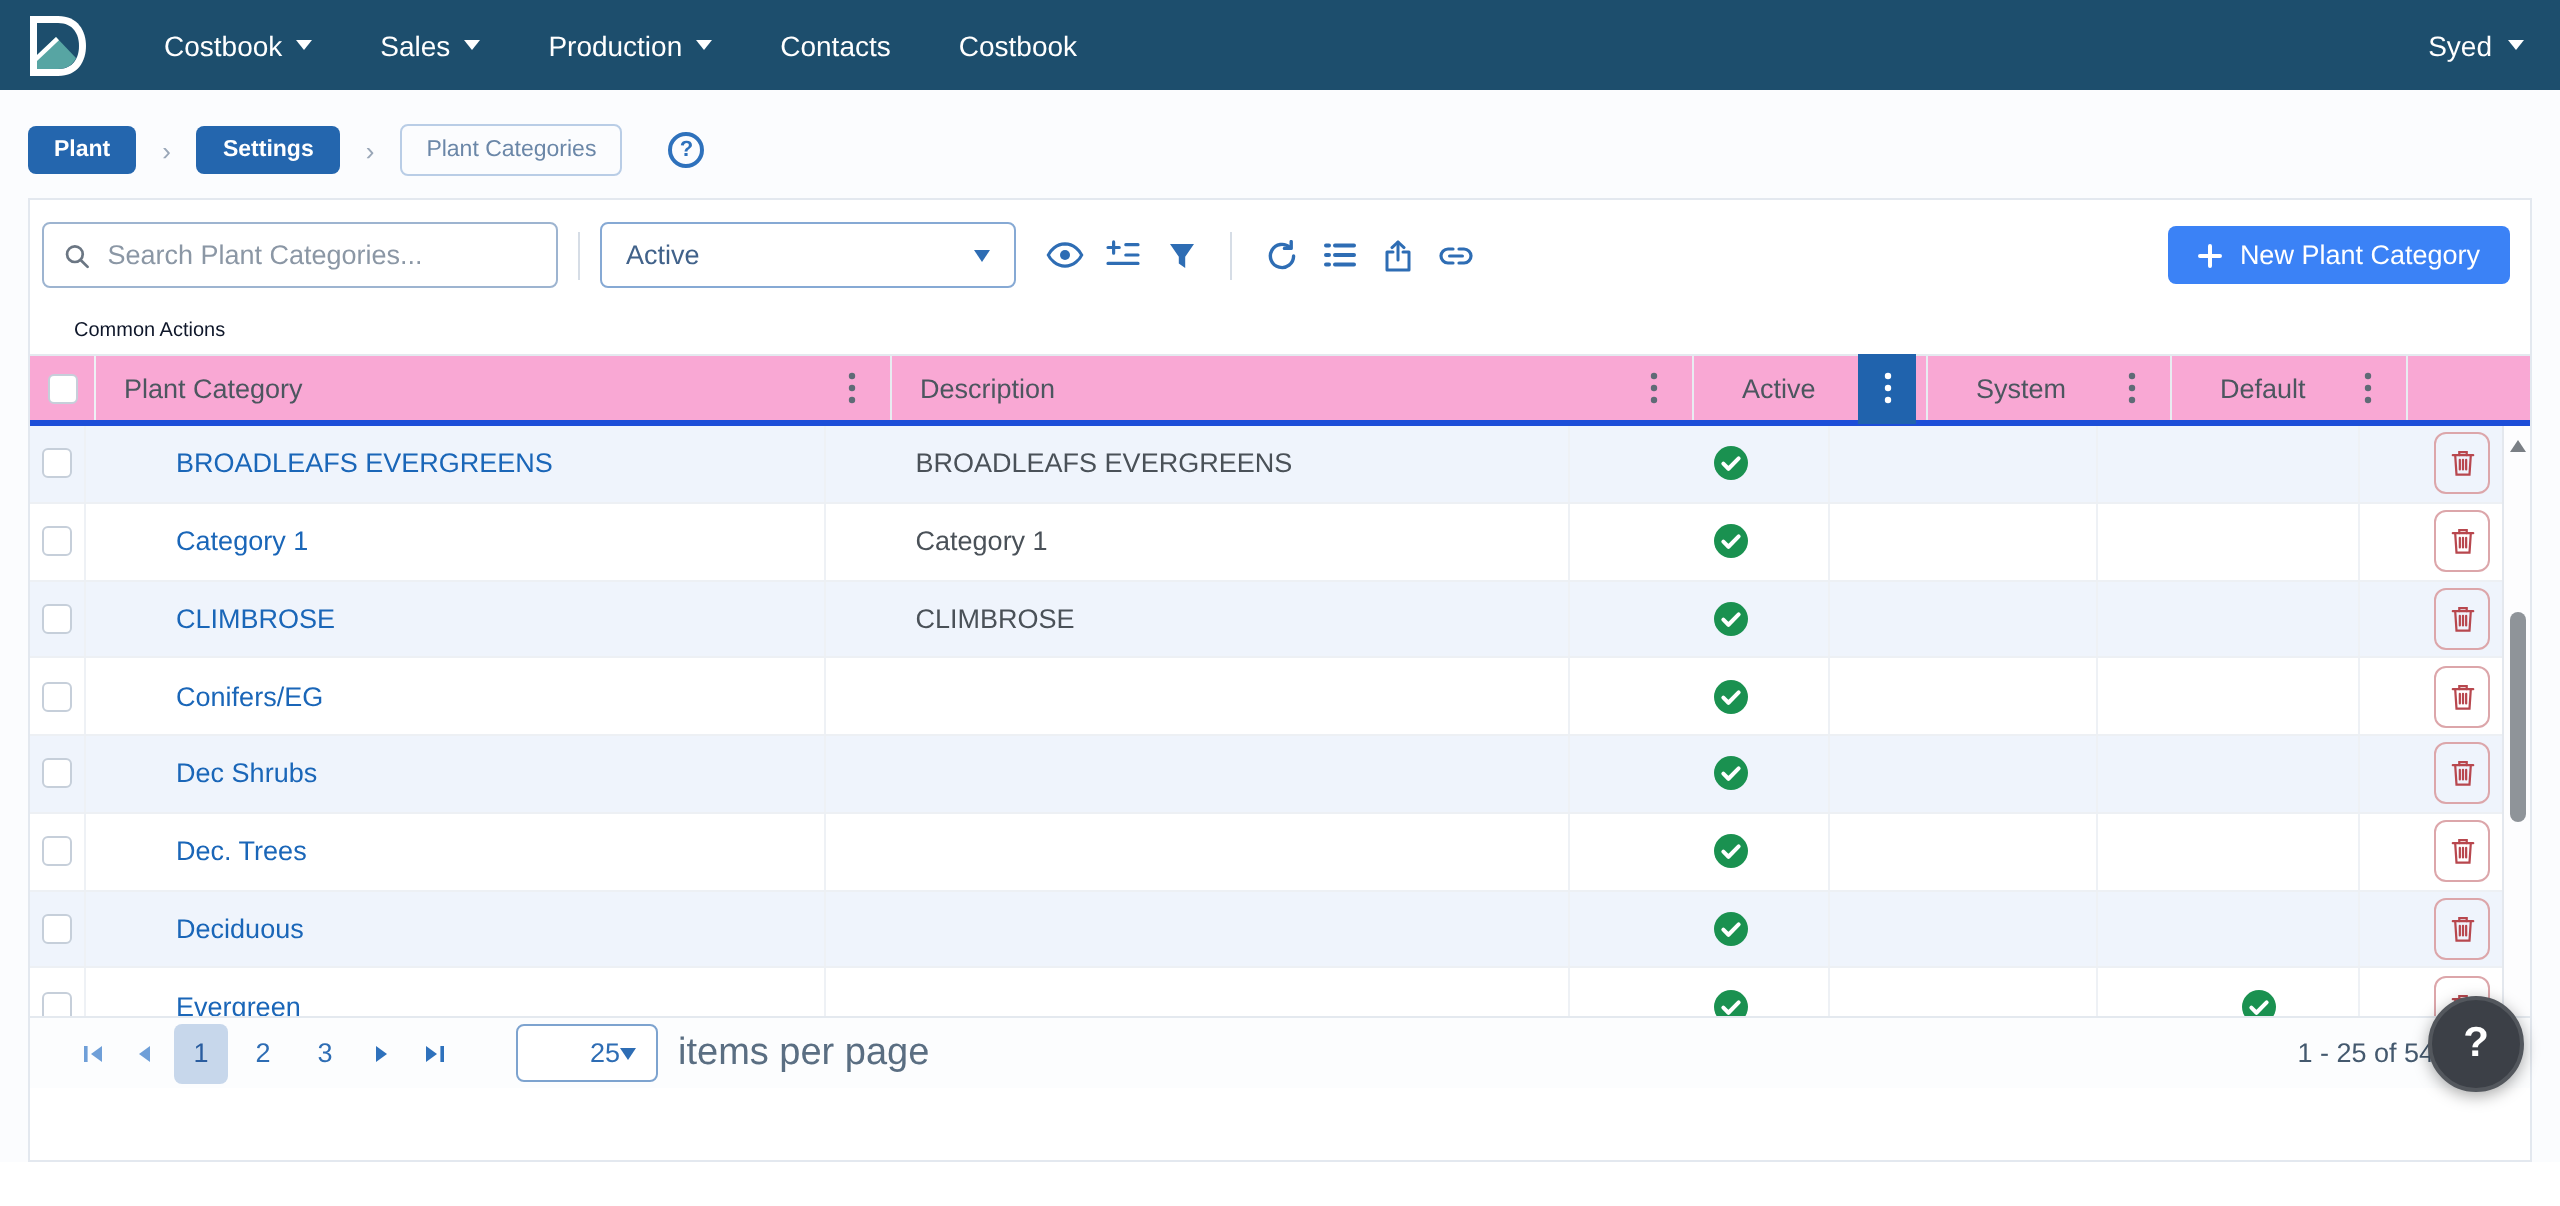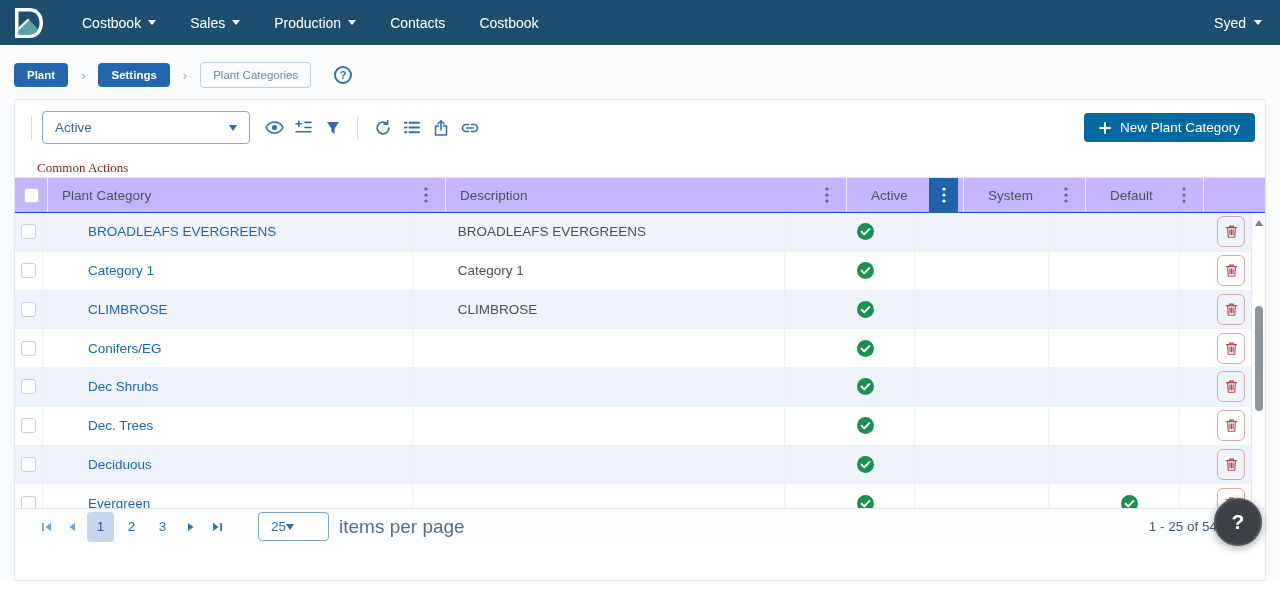--- a/index.html
+++ b/index.html
@@ -31,26 +31,26 @@
   .toolbar { display:flex; align-items:center; padding:11px 8px 6px 6px; }
   .searchbox { display:flex; align-items:center; width:258px; height:33px; border:1px solid #9db4d0; border-radius:4px; background:#fff; padding:0 10px; gap:9px; }
   .searchbox input { border:none; outline:none; width:100%; font-size:13.5px; font-family:inherit; color:#3a4754; background:transparent; }
   .searchbox input::placeholder { color:#8b97a5; }
   .tb-divider { width:1px; height:24px; background:#d6dde6; margin:0 10px; }
   .dropdown { display:flex; align-items:center; justify-content:space-between; width:208px; height:33px; border:1px solid #86a9d4; border-radius:4px; padding:0 12px; cursor:pointer; background:#fff; }
   .dropdown .val { font-size:13.5px; color:#41628a; }
   .caret-b { width:0; height:0; border-left:4.5px solid transparent; border-right:4.5px solid transparent; border-top:6px solid #2e6db4; }
   .icon-btn { width:29px; height:29px; display:flex; align-items:center; justify-content:center; cursor:pointer; border:none; background:transparent; }
   .tb-spacer { flex:1; }
-  .btn-new { display:flex; align-items:center; gap:9px; background:#0369a1; color:#fff; border:none; border-radius:4px; height:29px; padding:0 15px; font-size:13.5px; font-weight:500; cursor:pointer; margin-right:2px; }
-  .common-actions { color:#7f1d1d; font-size:13px; padding:10px 0 8px 22px; cursor:pointer;font-family:Liberation Serif, serif; }
+  .btn-new { display:flex; align-items:center; gap:9px; background:#3b82f6; color:#fff; border:none; border-radius:4px; height:29px; padding:0 15px; font-size:13.5px; font-weight:500; cursor:pointer; margin-right:2px; }
+  .common-actions { color:#0f172a; font-size:10px; padding:10px 0 8px 22px; cursor:pointer; }
 
   
   .grid { position:absolute; left:0; right:0; top:77px; bottom:36px; border-top:1px solid #e4e9ef; }
-  .grid-header { display:flex; height:35px; background:#c4b5fd; border-bottom:1px solid #1d4ed8; }
+  .grid-header { display:flex; height:35px; background:#f9a8d4; border-bottom:3px solid #1d4ed8; }
   .h-cell { display:flex; align-items:center; font-size:13.5px; color:#4c565f; border-right:1px solid #e8ecf1; position:relative; }
   .cell { border-right:1px solid #eef1f5; display:flex; align-items:center; overflow:hidden; }
   .c-check { width:33px; justify-content:center; }
   .c-name { width:398px; padding-left:14px; }
   .c-desc { width:401px; padding-left:14px; }
   .c-active { width:117px; }
   .c-system { width:122px; }
   .c-default { width:118px; }
   .c-actions { width:47px; border-right:none; justify-content:center; }
   .h-cell.c-name, .h-cell.c-desc { padding-left:14px; }
@@ -69,21 +69,21 @@
   
   .v-scroll { position:absolute; top:35px; bottom:0; right:0; width:14px; border-left:1px solid #e4e8ee; background:#fdfdfe; }
   .v-arrow-up { position:absolute; top:7px; left:3px; width:0; height:0; border-left:4px solid transparent; border-right:4px solid transparent; border-bottom:6px solid #7a7f85; cursor:pointer; }
   .v-thumb { position:absolute; top:93px; left:3px; width:8px; height:105px; background:#8f9499; border-radius:4px; cursor:pointer; }
 
   
   .pager { position:absolute; left:0; right:0; bottom:0; height:36px; border-top:1px solid #e4e9ef; background:#fcfdfe; display:flex; align-items:center; padding:0 12px 0 18px; }
   .pg-nav { width:26px; height:26px; display:flex; align-items:center; justify-content:center; cursor:pointer; background:transparent; border:none; }
   .pg-num { min-width:27px; height:30px; display:flex; align-items:center; justify-content:center; font-size:13.5px; color:#2e6db4; border-radius:4px; cursor:pointer; margin:0 2px; }
   .pg-num.sel { background:#c7d7eb; color:#2a5d9f; }
-  .pg-dd { display:flex; align-items:center; justify-content:flex-start; width:71px; height:29px; border:1px solid #7da3cf; border-radius:4px; padding:0 10px 0 12px; margin-left:28px; cursor:pointer; background:#fff; }
+  .pg-dd { display:flex; align-items:center; justify-content:flex-end; width:71px; height:29px; border:1px solid #7da3cf; border-radius:4px; padding:0 10px 0 12px; margin-left:28px; cursor:pointer; background:#fff; }
   .pg-dd .val { font-size:13.5px; color:#2e6db4; }
   .pg-label { font-size:19px; color:#5a6e82; margin-left:10px; }
   .pg-range { margin-left:auto; font-size:13.5px; color:#44596e; }
 
   
   .help-fab { position:absolute; left:1214px; top:498px; width:48px; height:48px; border-radius:50%; background:#3c4047; color:#fff; font-size:21px; font-weight:700; display:flex; align-items:center; justify-content:center; box-shadow:0 2px 8px rgba(0,0,0,.35); border:2px solid #53575d; cursor:pointer; z-index:30; }
 </style>
 </head>
 <body>
 
@@ -131,20 +131,27 @@
     <button class="crumb-filled">Settings</button>
     <span class="crumb-sep">›</span>
     <button class="crumb-outline">Plant Categories</button>
     <span class="crumb-help">?</span>
   </div>
 </div>
 
 <div class="card">
 
   <div class="toolbar">
+    <div class="searchbox">
+      <svg width="14" height="14" viewBox="0 0 14 14" fill="none" stroke="#6b7683" stroke-width="1.5">
+        <circle cx="6" cy="6" r="4.3"></circle>
+          <path d="M9.3 9.3L13 13" stroke-linecap="round"></path>
+      </svg>
+      <input type="text" placeholder="Search Plant Categories..." style="">
+    </div>
     <div class="tb-divider"></div>
     <div class="dropdown">
       <span class="val">Active</span>
       <span class="caret-b"></span>
     </div>
     <button class="icon-btn" style="margin-left:10px;">
       <svg width="19" height="13" viewBox="0 0 20 14">
         <path d="M10 1C5.2 1 1.9 4.9 1 7c.9 2.1 4.2 6 9 6s8.1-3.9 9-6c-.9-2.1-4.2-6-9-6z" fill="none" stroke="#2e6db4" stroke-width="1.7"></path>
         <circle cx="10" cy="7" r="2.7" fill="#2e6db4"></circle>
       </svg>

